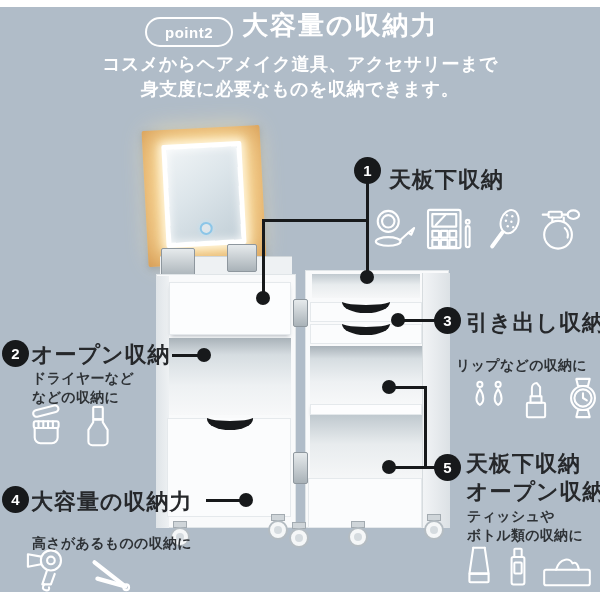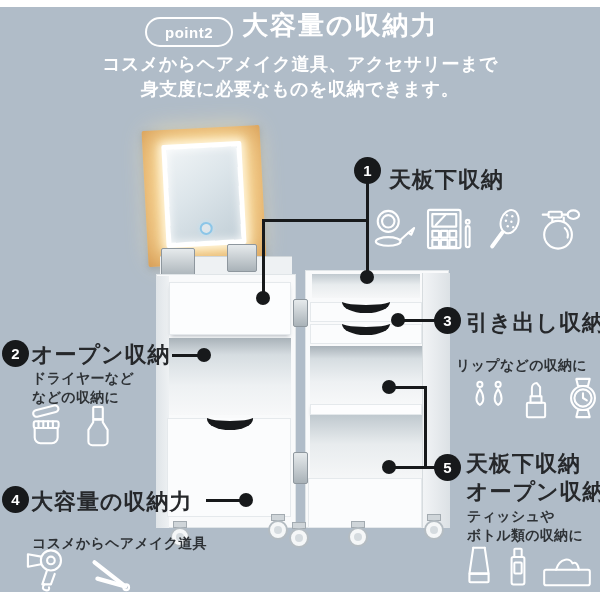--- a/index.html
+++ b/index.html
@@ -199,21 +199,21 @@
       <circle cx="22" cy="23" r="12.5"></circle>
         <circle cx="22" cy="23" r="9"></circle>
       <path d="M22 18 v5 l4 2.5"></path>
     </svg>
   </div>
 
   <div class="abs line" style="left:206px;top:499px;width:40px;height:2.5px;"></div>
   <div class="abs dot" style="left:239px;top:493px;"></div>
   <div class="abs badge" style="left:2px;top:486px;">4</div>
   <div class="abs ttl" style="left:31px;top:487px;">大容量の収納力</div>
-  <div class="abs desc" style="left:32px;top:534px;">コスメからヘアメイク道具</div>
+  <div class="abs desc" style="left:32px;top:534px;">高さがあるものの収納に</div>
   <div class="abs icons" style="left:24px;top:548px;">
     <svg width="50" height="46" viewBox="0 0 52 48" stroke="#fff" fill="none" stroke-width="2.2" stroke-linecap="round" stroke-linejoin="round">
       <circle cx="28" cy="13" r="10.5"></circle>
         <circle cx="28" cy="13" r="4"></circle>
       <path d="M17.8 9 L4 6.5 v13 L17.8 17"></path>
       <path d="M24 23 l-5 15 h9 l4 -11"></path>
       <path d="M21 38 q-3.5 5 1.5 6 q4.5 1 3.5 -3"></path>
     </svg>
     <svg width="50" height="46" viewBox="0 0 52 48" stroke="#fff" fill="none" stroke-width="2.2" stroke-linecap="round" stroke-linejoin="round">
       <path d="M44 40 L12 15" stroke-width="4.5"></path>

